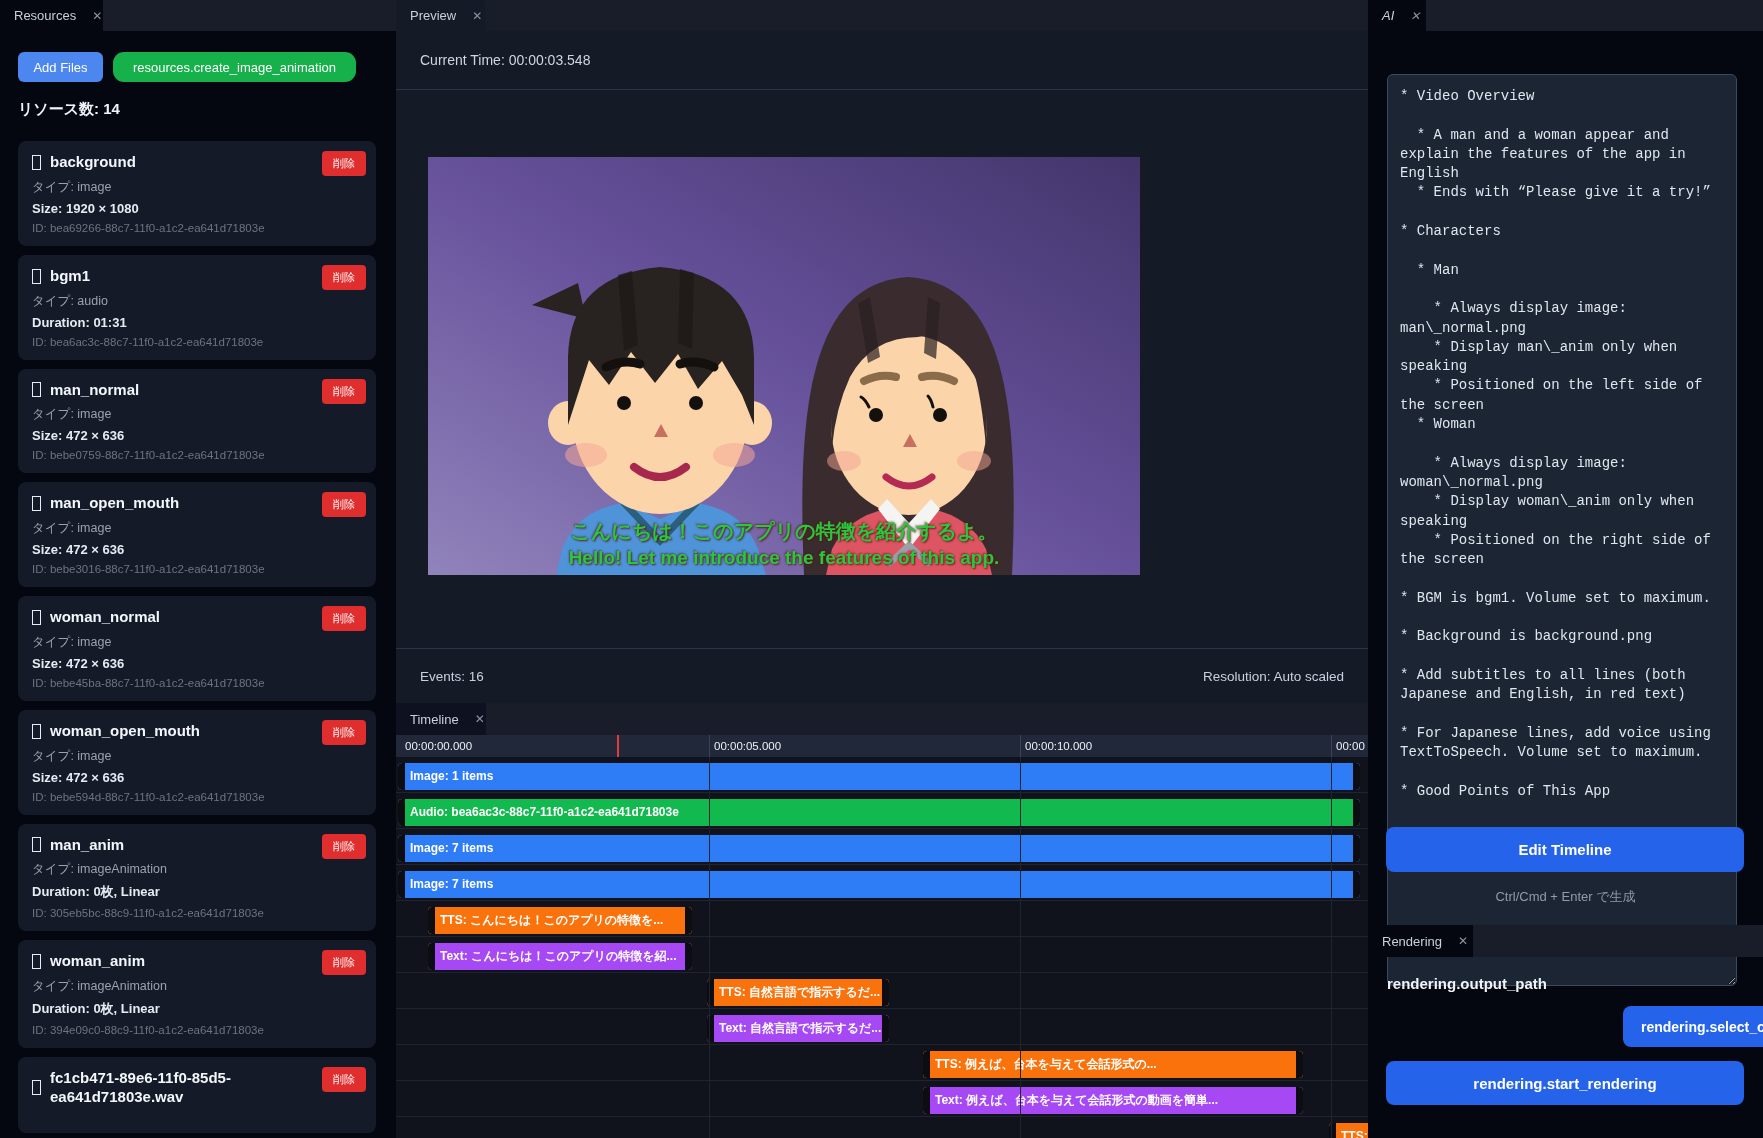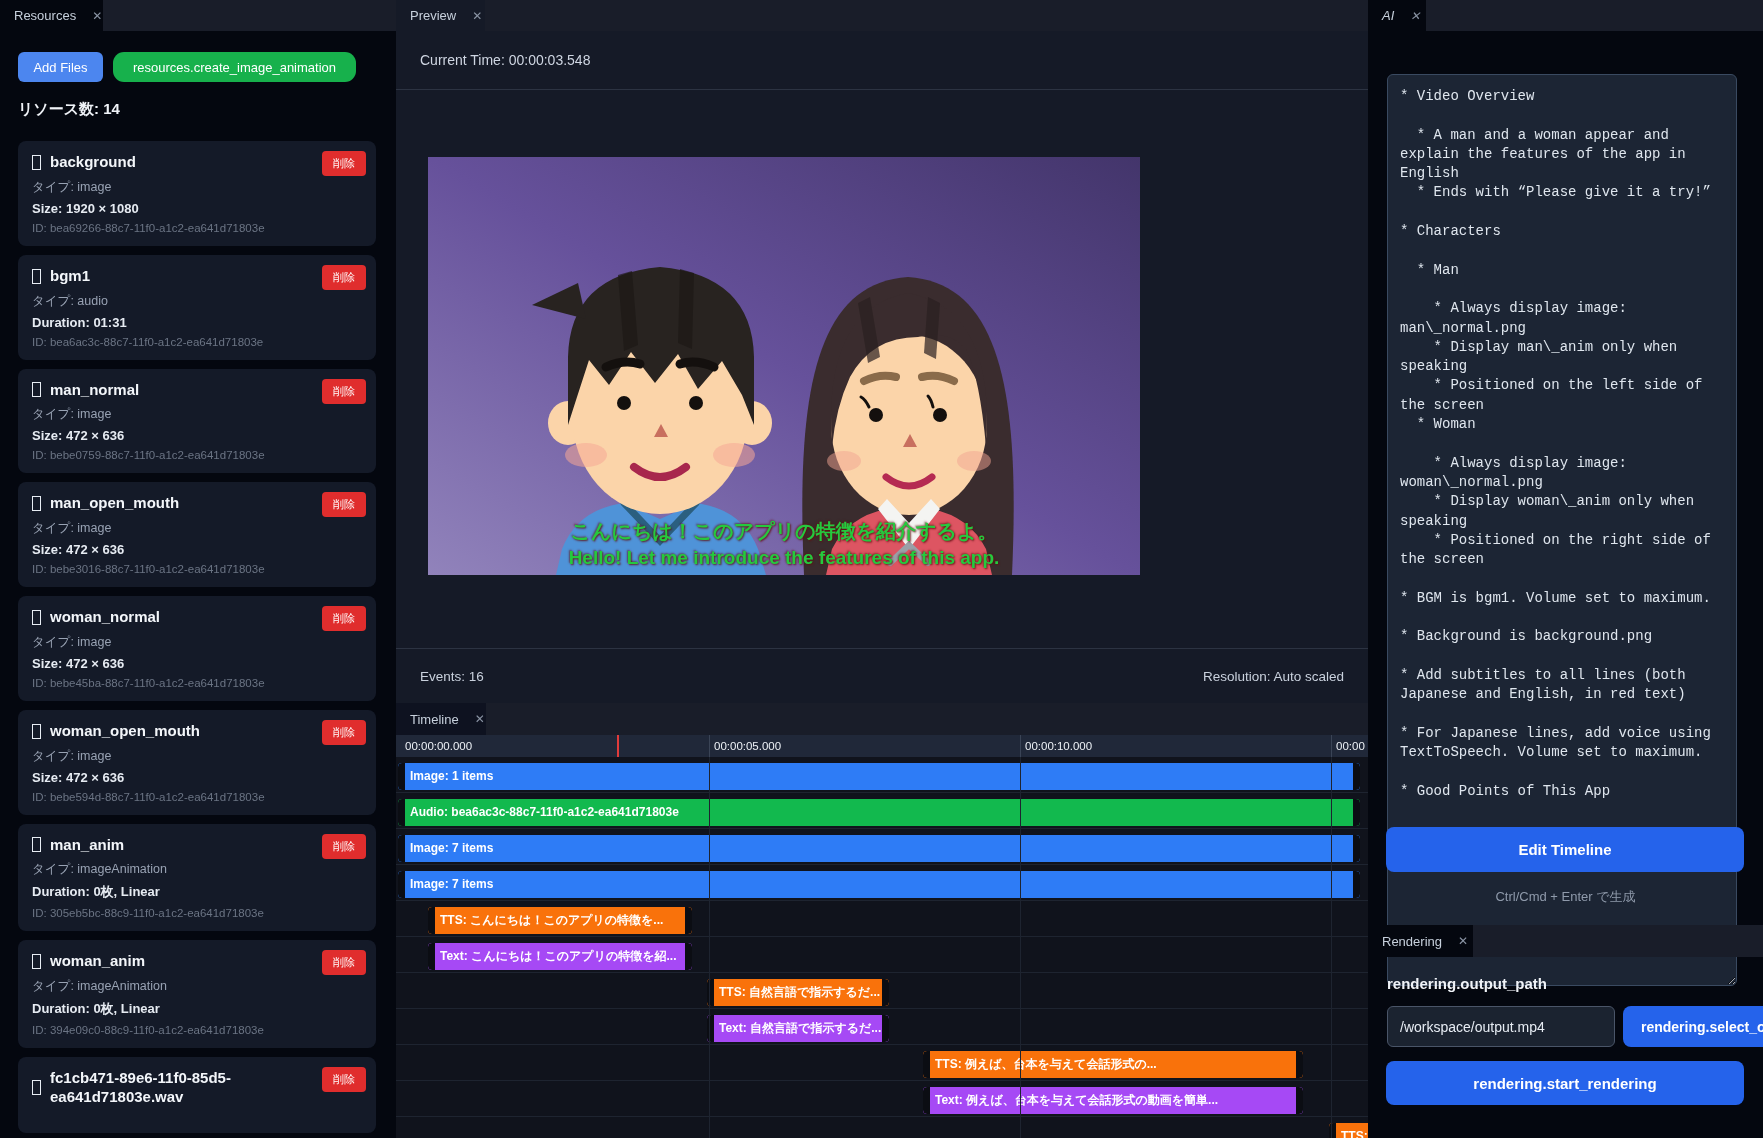--- a/index.html
+++ b/index.html
@@ -377,18 +377,17 @@
     <div id="ai-hint">Ctrl/Cmd + Enter で生成</div>
 
     <div class="tabstrip" id="render-strip">
       <div class="tab" style="width:105px">
         <span>Rendering</span>
         <span class="x">✕</span>
       </div>
     </div>
 
     <div id="render-label">rendering.output_path</div>
-    <input id="render-path" value="/workspace/output.mp4" style="">
     <button id="render-select-btn" class="bluebtn">rendering.select_out</button>
     <button id="render-start-btn" class="bluebtn">rendering.start_rendering</button>
   </div>
 
 </div>
 
 </body></html>

